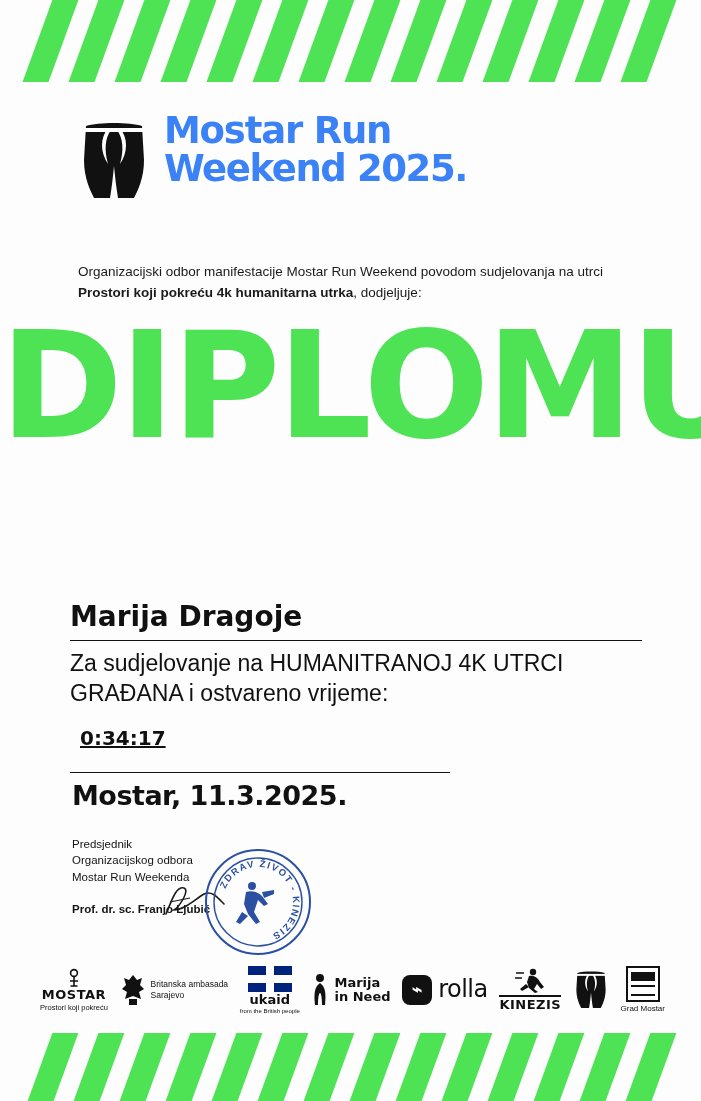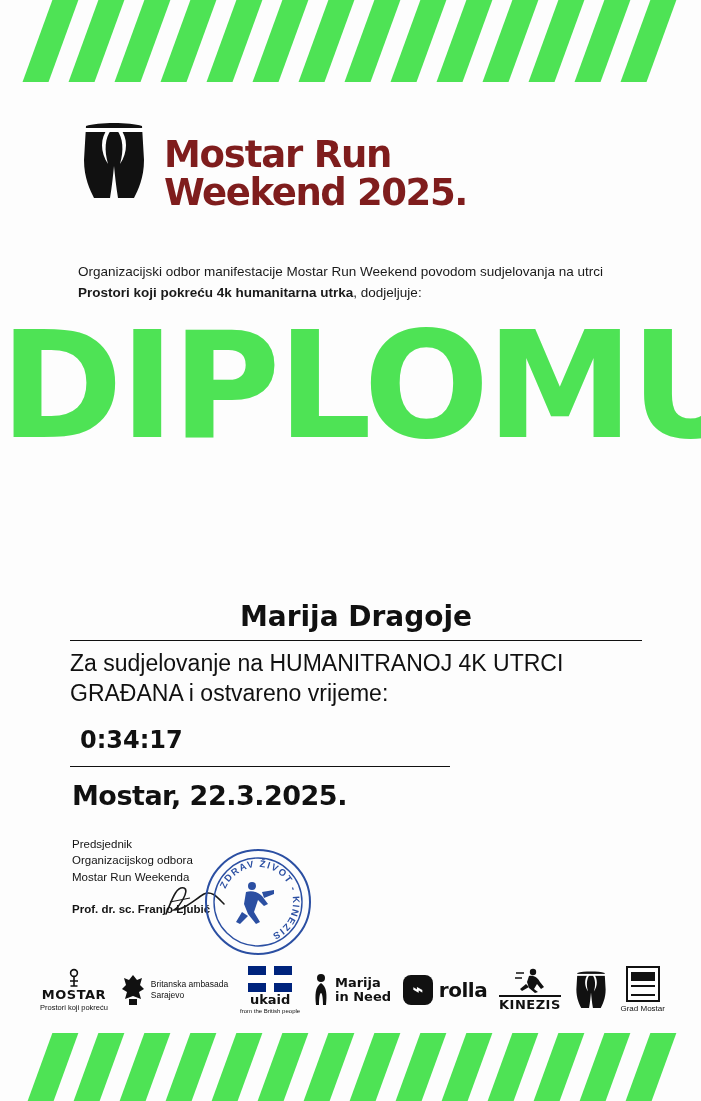--- a/index.html
+++ b/index.html
@@ -51,22 +51,21 @@
     height: 82px;
     margin-right: 14px;
     margin-top: 8px;
   }
   .logo-text {
     font-family: "DejaVu Sans", sans-serif;
     font-weight: bold;
     font-size: 37px;
     line-height: 1.02;
     letter-spacing: -1.2px;
-    color: #7f1d1d;
-    margin-top: 24px;
+    color: #3b82f6;
   }
   .logo-text .line2 { letter-spacing: -1.4px; }
 
   
   .intro {
     position: absolute;
     top: 262px;
     left: 78px;
     width: 570px;
     font-size: 13.5px;
@@ -89,21 +88,21 @@
     letter-spacing: -3px;
     color: #4ee355;
   }
 
   
   .name {
     position: absolute;
     top: 600px;
     left: 70px;
     width: 572px;
-    text-align: center;
+    text-align: left;
     font-family: "DejaVu Sans", sans-serif;
     font-weight: bold;
     font-size: 28px;
     color: #111;
     padding-bottom: 7px;
     border-bottom: 1.5px solid #111;
     box-sizing: border-box;
   }
 
   
@@ -118,26 +117,27 @@
   }
 
   
   .time {
     position: absolute;
     top: 726px;
     left: 70px;
     width: 380px;
     font-family: "DejaVu Sans", sans-serif;
     font-weight: bold;
-    font-size: 24px;
+    font-size: 20px;
     color: #111;
-    padding-bottom: 12px;
+    padding-bottom: 22px;
     padding-left: 10px;
     border-bottom: 1.5px solid #111;
     box-sizing: border-box;
+    text-decoration: underline;
   }
 
   
   .placedate {
     position: absolute;
     top: 780px;
     left: 72px;
     font-family: "DejaVu Sans", sans-serif;
     font-weight: bold;
     font-size: 27px;
@@ -231,21 +231,21 @@
   .rolla-box {
     width: 30px; height: 30px; border-radius: 8px; background: #111;
     position: relative; margin-right: 6px;
   }
   .rolla-box span {
     position: absolute; inset: 0; color: #fff; font-weight: bold;
     font-size: 17px; text-align: center; line-height: 30px;
   }
   .rolla-word {
     font-family: "DejaVu Sans", sans-serif;
-    font-weight: bold; font-size: 20px; letter-spacing: -0.5px;
+    font-weight: normal; font-size: 24px; letter-spacing: -0.5px;
   }
   .sp-kinezis { flex-direction: column; align-items: center; }
   .kinezis-word {
     font-family: "DejaVu Sans", sans-serif;
     font-weight: bold; font-size: 13px; letter-spacing: 0.5px;
     border-top: 2px solid #111; padding-top: 1px; margin-top: 2px;
   }
   .sp-grad { flex-direction: column; }
   .grad-shield {
     width: 30px; height: 32px; border: 2px solid #111;
@@ -301,21 +301,21 @@
   </div>
 
   <div class="headline">DIPLOMU</div>
 
   <div class="name">Marija Dragoje</div>
 
   <div class="reason">Za sudjelovanje na HUMANITRANOJ 4K UTRCI GRAĐANA i ostvareno vrijeme:</div>
 
   <div class="time">0:34:17</div>
 
-  <div class="placedate">Mostar, 22.3.2025.</div>
+  <div class="placedate">Mostar, 11.3.2025.</div>
 
   <div class="sig-block">
     <div>Predsjednik</div>
     <div>Organizacijskog odbora</div>
     <div>Mostar Run Weekenda</div>
     <div class="sig-name">Prof. dr. sc. Franjo Ljubić</div>
   </div>
   <svg class="sig-scribble" viewBox="0 0 70 40">
     <path d="M6 34 C12 20 16 6 24 8 C30 10 20 26 14 30 C24 30 34 20 44 14 C52 10 58 18 64 24" fill="none" stroke="#1b1b1b" stroke-width="1.6" stroke-linecap="round"></path>
     <path d="M10 22 L30 18" fill="none" stroke="#1b1b1b" stroke-width="1.2"></path>

